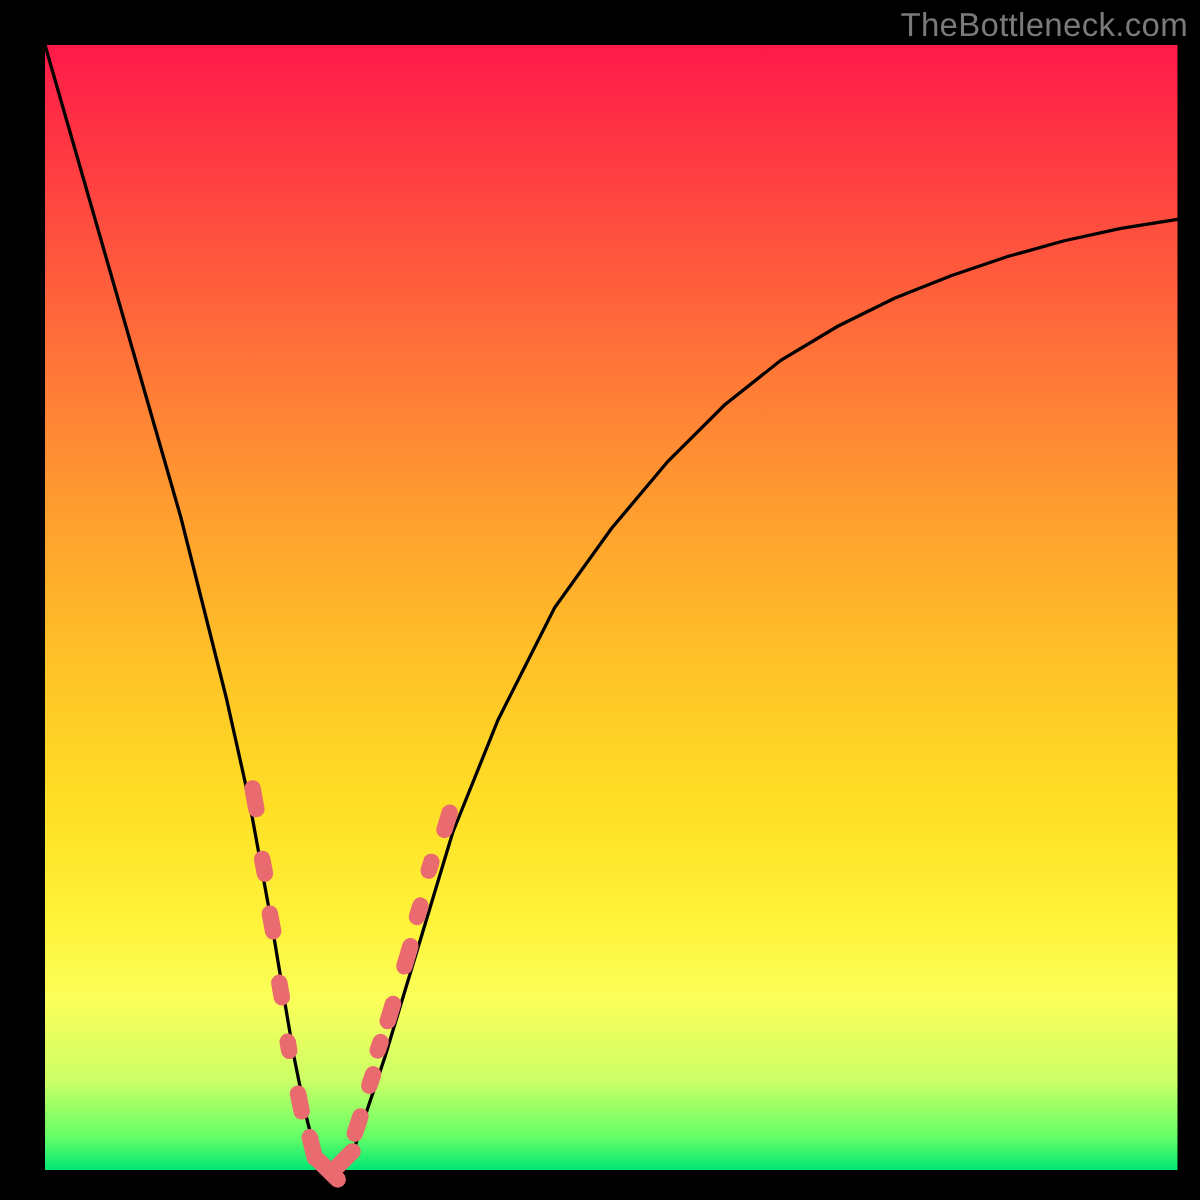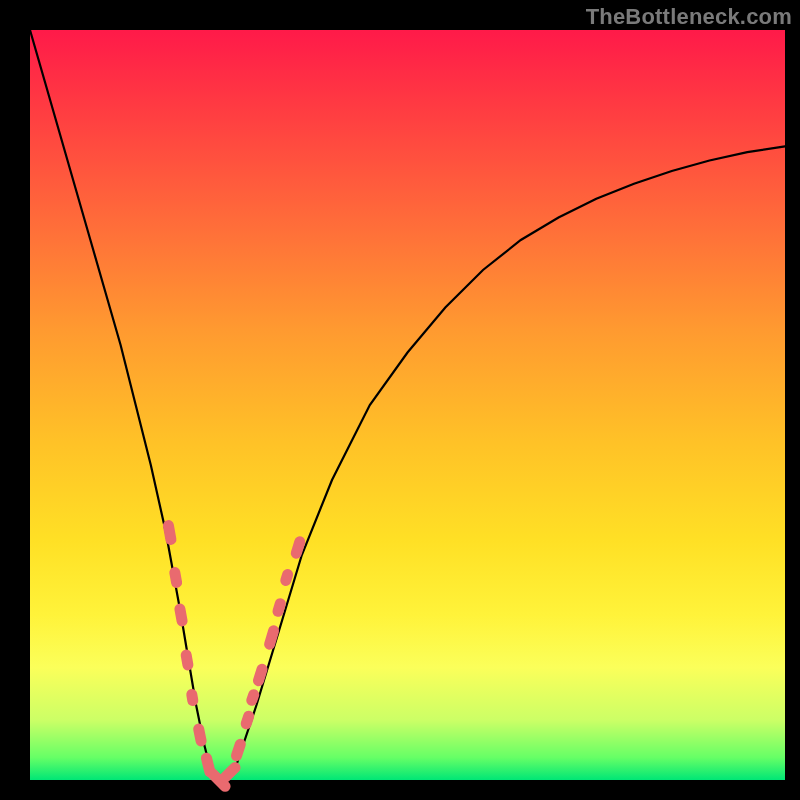--- a/index.html
+++ b/index.html
@@ -9,21 +9,20 @@
     height: 800px;
     background: #000;
     overflow: hidden;
     font-family: Arial, Helvetica, sans-serif;
   }
   .frame {
     position: absolute;
     left: 0; top: 0;
     width: 800px; height: 800px;
     background: #000;
-    font-weight: bold;
   }
   .plot-area {
     position: absolute;
     left: 30px;
     top: 30px;
     width: 755px;
     height: 750px;
     
     background: linear-gradient(to bottom,
       #ff1a49 0%,

